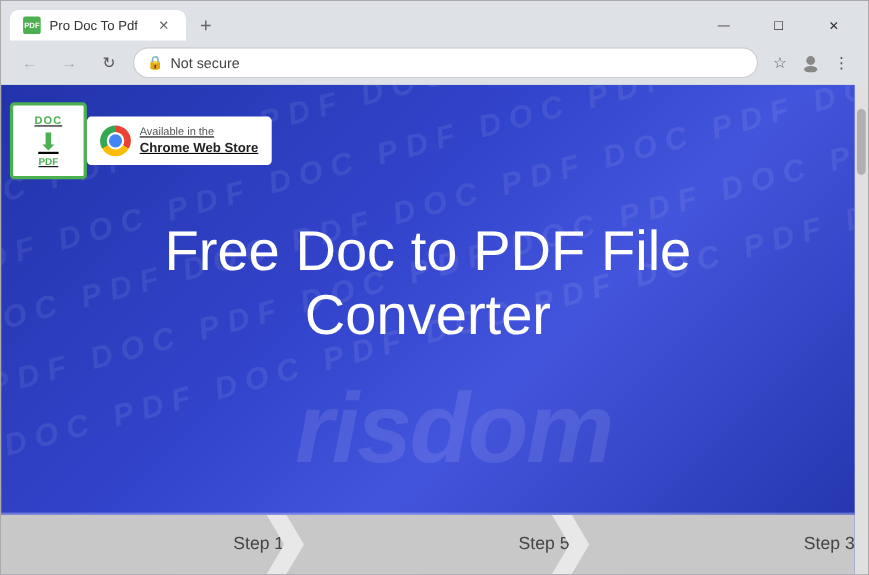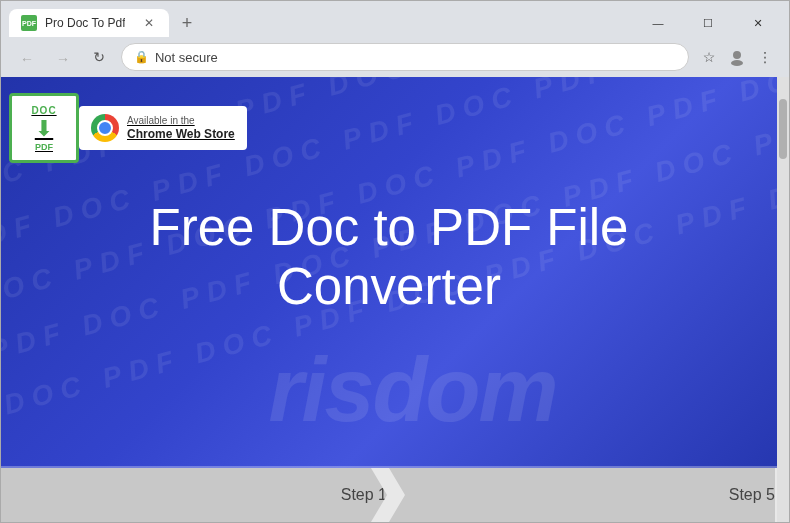--- a/index.html
+++ b/index.html
@@ -447,20 +447,23 @@
 
       <div class="page-divider"></div>
 
       <div class="steps-bar">
         <div class="step">
           <span>Step 1</span>
         </div>
         <div class="step">
           <span>Step 5</span>
         </div>
+        <div class="step">
+          <span>Step 3</span>
+        </div>
       </div>
 
     </div>
 
     <div class="scrollbar">
       <div class="scrollbar-thumb"></div>
     </div>
   </div>
 
 </div>

